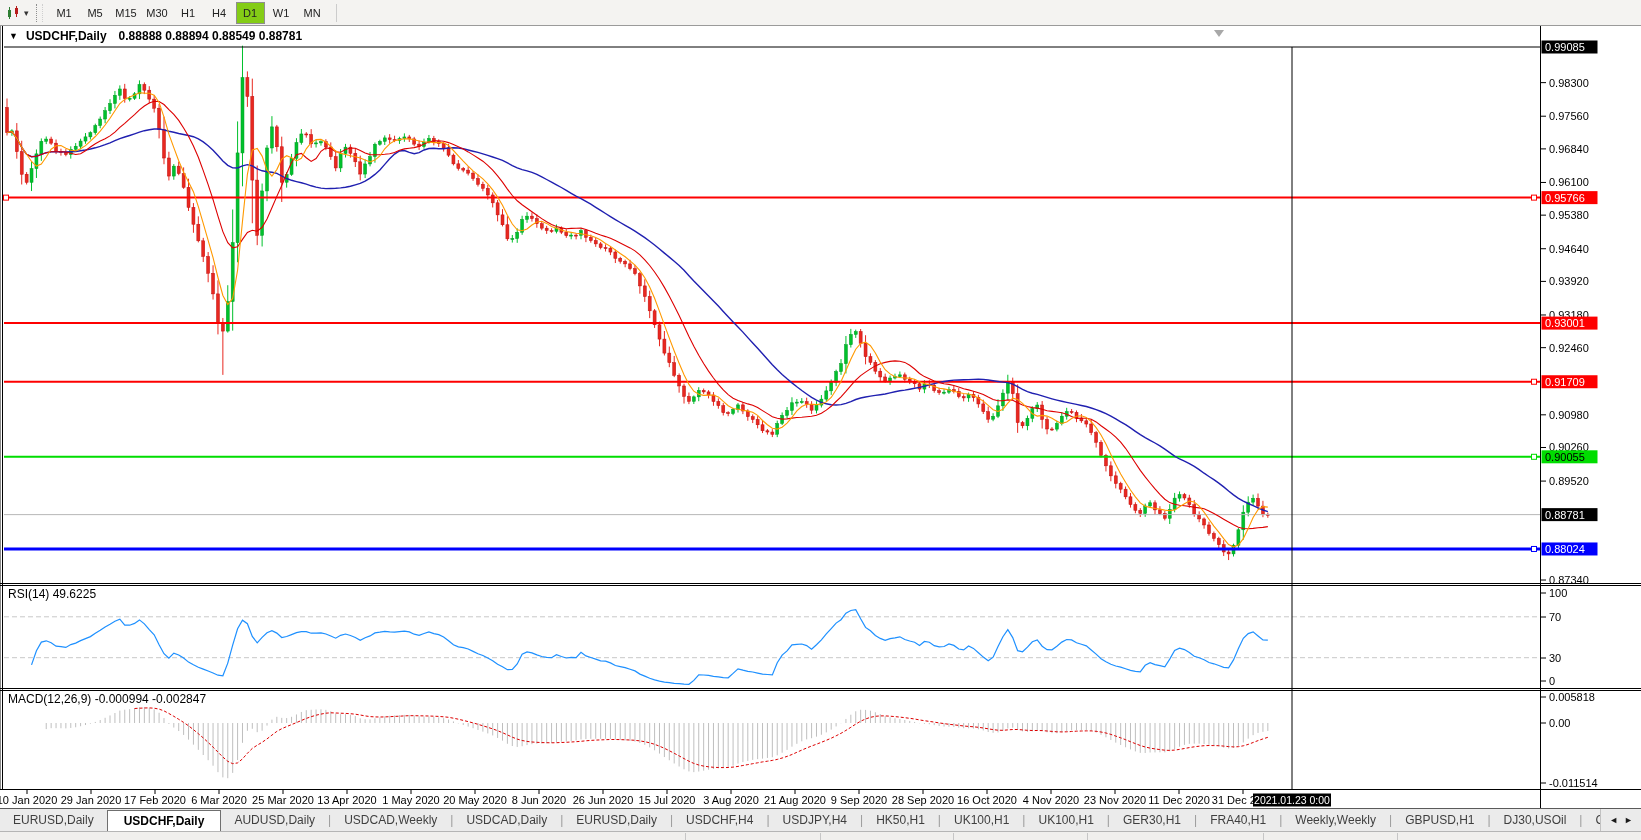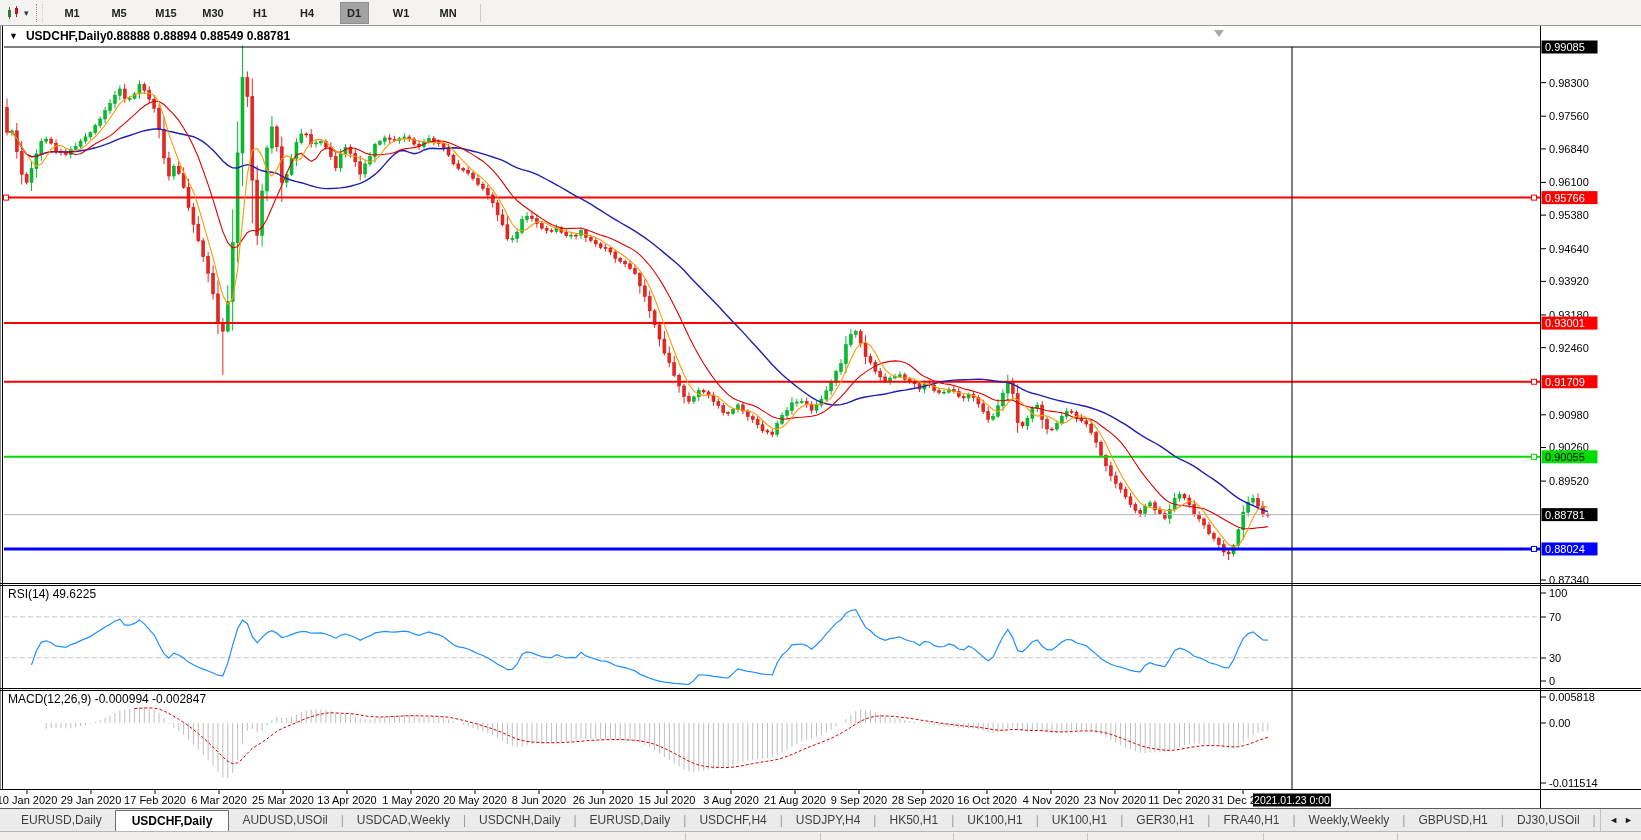--- a/index.html
+++ b/index.html
@@ -4,35 +4,35 @@
 <style>
   html,body{margin:0;padding:0;width:1641px;height:840px;overflow:hidden;background:#fff;
     font-family:"Liberation Sans",sans-serif;-webkit-font-smoothing:none;}
   .app{position:absolute;inset:0;}
   
   .toolbar{position:absolute;top:0;left:0;width:100%;height:26px;background:#f4f3f1;
     border-bottom:1px solid #9a9a9a;display:flex;align-items:center;box-sizing:border-box;}
   .tb-iconbox{display:flex;align-items:center;margin-left:3px;padding:1px 3px;}
   .tb-dd{font-size:9px;color:#333;margin-left:2px;}
   .tb-grip{width:5px;height:18px;margin:0 6px 0 4px;border-left:1px dotted #8f8f8f;border-right:1px dotted #cfcfcf;}
-  .tf-btn{min-width:27px;height:20px;margin:0 9px;border:1px solid transparent;font-size:11px;font-weight:700;
+  .tf-btn{min-width:27px;height:20px;margin:0 1px;border:1px solid transparent;font-size:11px;font-weight:400;
     color:#222;display:flex;align-items:center;justify-content:center;cursor:default;}
-  .tf-btn.active{background:#a3a3a3;border:1px solid #8e8e8e;}
+  .tf-btn.active{background:#84cc16;border:1px solid #8e8e8e;}
   .tb-sep{width:1px;height:18px;background:#cccccc;margin:0 8px;}
   
   .chart-wrap{position:absolute;top:26px;left:0;width:1641px;height:782px;}
   #chart-svg{position:absolute;top:0;left:0;}
   .chart-title{position:absolute;top:3px;left:9px;font-size:12px;font-weight:700;color:#000;white-space:nowrap;}
   .chart-title .arr{font-size:9px;margin-right:8px;position:relative;top:-1px;}
-  .chart-title .ohlc{margin-left:0;font-weight:700;}
+  .chart-title .ohlc{margin-left:12px;font-weight:700;}
   .panel-label{position:absolute;left:8px;font-size:12px;color:#000;white-space:nowrap;}
   
   .tabbar{position:absolute;top:808px;left:0;width:100%;height:23px;background:#ebebeb;
     border-top:1px solid #5a5a5a;display:flex;align-items:stretch;box-sizing:border-box;overflow:hidden;}
-  .tabs{display:flex;align-items:stretch;padding-left:8px;overflow:hidden;flex:1;text-align:right;}
+  .tabs{display:flex;align-items:stretch;padding-left:0;overflow:hidden;flex:1;text-align:right;}
   .tab{font-size:12px;color:#3f3f3f;padding:4px 13px 0 13px;white-space:nowrap;cursor:default;}
   .tab.active{background:#ffffff;border:1px solid #6f6f6f;border-bottom:none;font-weight:700;color:#000;
     padding:3px 16px 0 16px;margin-top:1px;}
   .tabsep{color:#9a9a9a;font-size:12px;padding-top:4px;}
   .tab-arrows{display:flex;align-items:center;gap:6px;padding:0 8px;border-left:1px solid #c2c2c2;background:#ebebeb;}
   .tab-arrows span{font-size:9px;color:#1a1a1a;cursor:default;}
   
   .statusstrip{position:absolute;top:831px;left:0;width:100%;height:9px;background:#f0efed;
     border-top:1px solid #b5b5b5;box-sizing:border-box;}
   .status-sep{position:absolute;top:1px;bottom:0;width:1px;background:#c6c6c6;}
@@ -997,25 +997,25 @@
       <span class="arr">▼</span><span>USDCHF,Daily</span><span class="ohlc">0.88888 0.88894 0.88549 0.88781</span>
     </div>
     <div class="panel-label" style="top:561px">RSI(14) 49.6225</div>
     <div class="panel-label" style="top:666px">MACD(12,26,9) -0.000994 -0.002847</div>
   </div>
 
   <div class="tabbar">
     <div class="tabs" id="tabs">
         <div class="tab">EURUSD,Daily</div>
         <div class="tab active">USDCHF,Daily</div>
-        <div class="tab">AUDUSD,USOil</div>
+        <div class="tab">AUDUSD,Daily</div>
         <span class="tabsep">|</span>
         <div class="tab">USDCAD,Weekly</div>
         <span class="tabsep">|</span>
-        <div class="tab">USDCNH,Daily</div>
+        <div class="tab">USDCAD,Daily</div>
         <span class="tabsep">|</span>
         <div class="tab">EURUSD,Daily</div>
         <span class="tabsep">|</span>
         <div class="tab">USDCHF,H4</div>
         <span class="tabsep">|</span>
         <div class="tab">USDJPY,H4</div>
         <span class="tabsep">|</span>
         <div class="tab">HK50,H1</div>
         <span class="tabsep">|</span>
         <div class="tab">UK100,H1</div>

